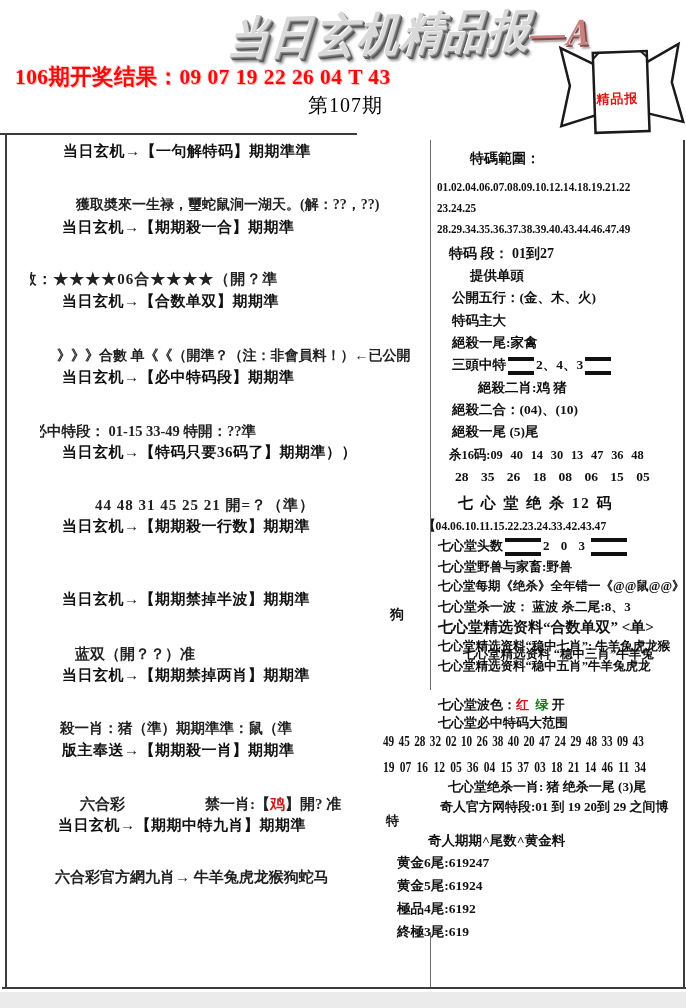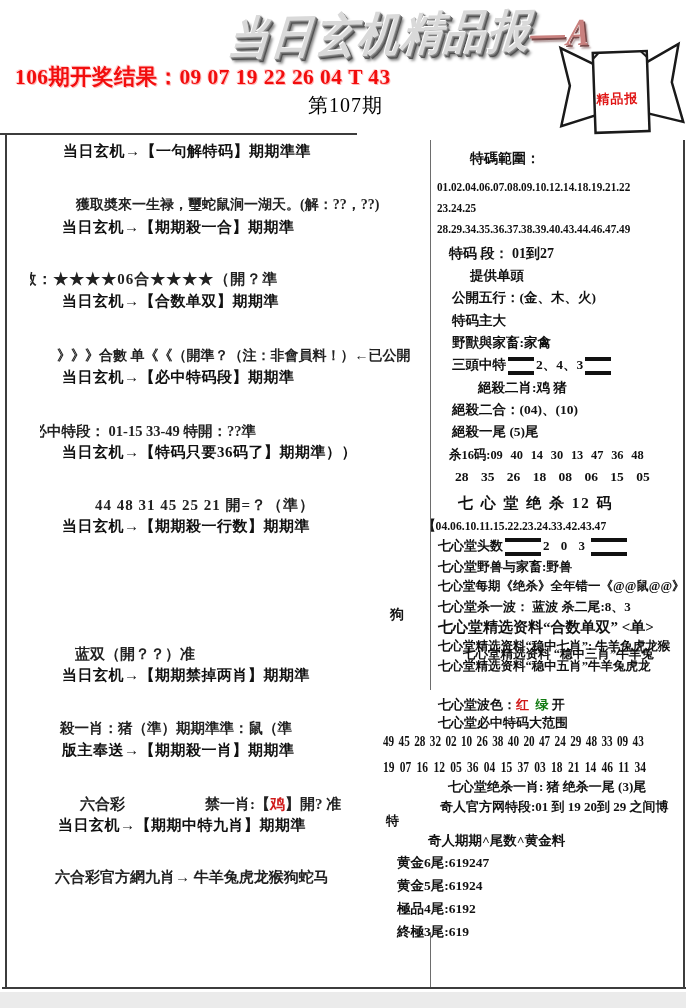--- a/index.html
+++ b/index.html
@@ -64,20 +64,21 @@
 
   <div class="abs lt" style="left:57px;top:347px;">》》》合數 单《《（開準？（注：非會員料！）←已公開</div>
   <div class="abs lh" style="left:62px;top:368px;">当日玄机→【必中特码段】期期準</div>
 
   <div class="abs lt" style="left:40px;top:422px;font-size:14.5px;"><span class="cut">必</span><span>中特段：  01-15   33-49  特開：??準</span></div>
   <div class="abs lh" style="left:62px;top:443px;">当日玄机→【特码只要36码了】期期準））</div>
 
   <div class="abs lt num" style="left:95px;top:496px;font-size:15px;letter-spacing:1px;">44 48 31 45 25 21   開=？（準）</div>
   <div class="abs lh" style="left:62px;top:517px;">当日玄机→【期期殺一行数】期期準</div>
 
+  <div class="abs lh" style="left:62px;top:590px;">当日玄机→【期期禁掉半波】期期準</div>
 
   <div class="abs lt" style="left:75px;top:645px;font-size:15px;">蓝双（開？？）准</div>
   <div class="abs lh" style="left:62px;top:666px;">当日玄机→【期期禁掉两肖】期期準</div>
 
   <div class="abs lt" style="left:60px;top:719px;font-size:14.5px;">殺一肖：猪（準）期期準準：鼠（準</div>
   <div class="abs lh" style="left:62px;top:741px;">版主奉送→【期期殺一肖】期期準</div>
 
   <div class="abs lt" style="left:80px;top:795px;font-size:15px;">六合彩</div>
   <div class="abs lt" style="left:205px;top:795px;font-size:15px;"><span>禁一肖:【</span><span class="red">鸡</span><span>】開? 准</span></div>
   <div class="abs lh" style="left:58px;top:816px;">当日玄机→【期期中特九肖】期期準</div>
@@ -85,21 +86,21 @@
   <div class="abs lt" style="left:55px;top:868px;font-size:15px;">六合彩官方網九肖→ 牛羊兔虎龙猴狗蛇马</div>
 
   <div class="abs rt" style="left:470px;top:150px;font-size:14px;">特碼範圍：</div>
   <div class="abs rt num" style="left:437px;top:179px;transform:scaleX(.83);">01.02.04.06.07.08.09.10.12.14.18.19.21.22</div>
   <div class="abs rt num" style="left:437px;top:200px;transform:scaleX(.83);">23.24.25</div>
   <div class="abs rt num" style="left:437px;top:221px;transform:scaleX(.83);">28.29.34.35.36.37.38.39.40.43.44.46.47.49</div>
   <div class="abs rt" style="left:449px;top:245px;font-size:14px;text-align:right;">特码 段：  01到27</div>
   <div class="abs rt" style="left:470px;top:267px;">提供单頭</div>
   <div class="abs rt" style="left:452px;top:289px;">公開五行：(金、木、火)</div>
   <div class="abs rt" style="left:452px;top:312px;">特码主大</div>
-  <div class="abs rt" style="left:452px;top:334px;">野獸與家畜:家禽</div>
+  <div class="abs rt" style="left:452px;top:334px;">絕殺一尾:家禽</div>
   <div class="abs rt" style="left:452px;top:356px;"><span>三頭中特</span><span class="dbar" style="width:26px;"></span><span>2、4、3</span><span class="dbar" style="width:26px;"></span></div>
   <div class="abs rt" style="left:478px;top:379px;">絕殺二肖:鸡 猪</div>
   <div class="abs rt" style="left:452px;top:401px;">絕殺二合：(04)、(10)</div>
   <div class="abs rt" style="left:452px;top:423px;">絕殺一尾 (5)尾</div>
   <div class="abs rt num" style="left:449px;top:446px;word-spacing:5px;transform:scaleX(.92);">杀16码:09 40 14 30 13 47 36 48</div>
   <div class="abs rt num" style="left:455px;top:469px;word-spacing:9px;">28 35 26 18 08 06 15 05</div>
 
   <div class="abs rt" style="left:458px;top:494px;font-size:15px;letter-spacing:2px;">七 心 堂 绝 杀 12 码</div>
   <div class="abs rt num" style="left:424px;top:517px;transform:scaleX(.86);">【04.06.10.11.15.22.23.24.33.42.43.47</div>
   <div class="abs rt" style="left:438px;top:537px;font-size:13px;"><span>七心堂头数</span><span class="dbar" style="width:36px;"></span><span style="letter-spacing:4px;">2  0  3</span><span class="dbar" style="width:36px;"></span></div>

